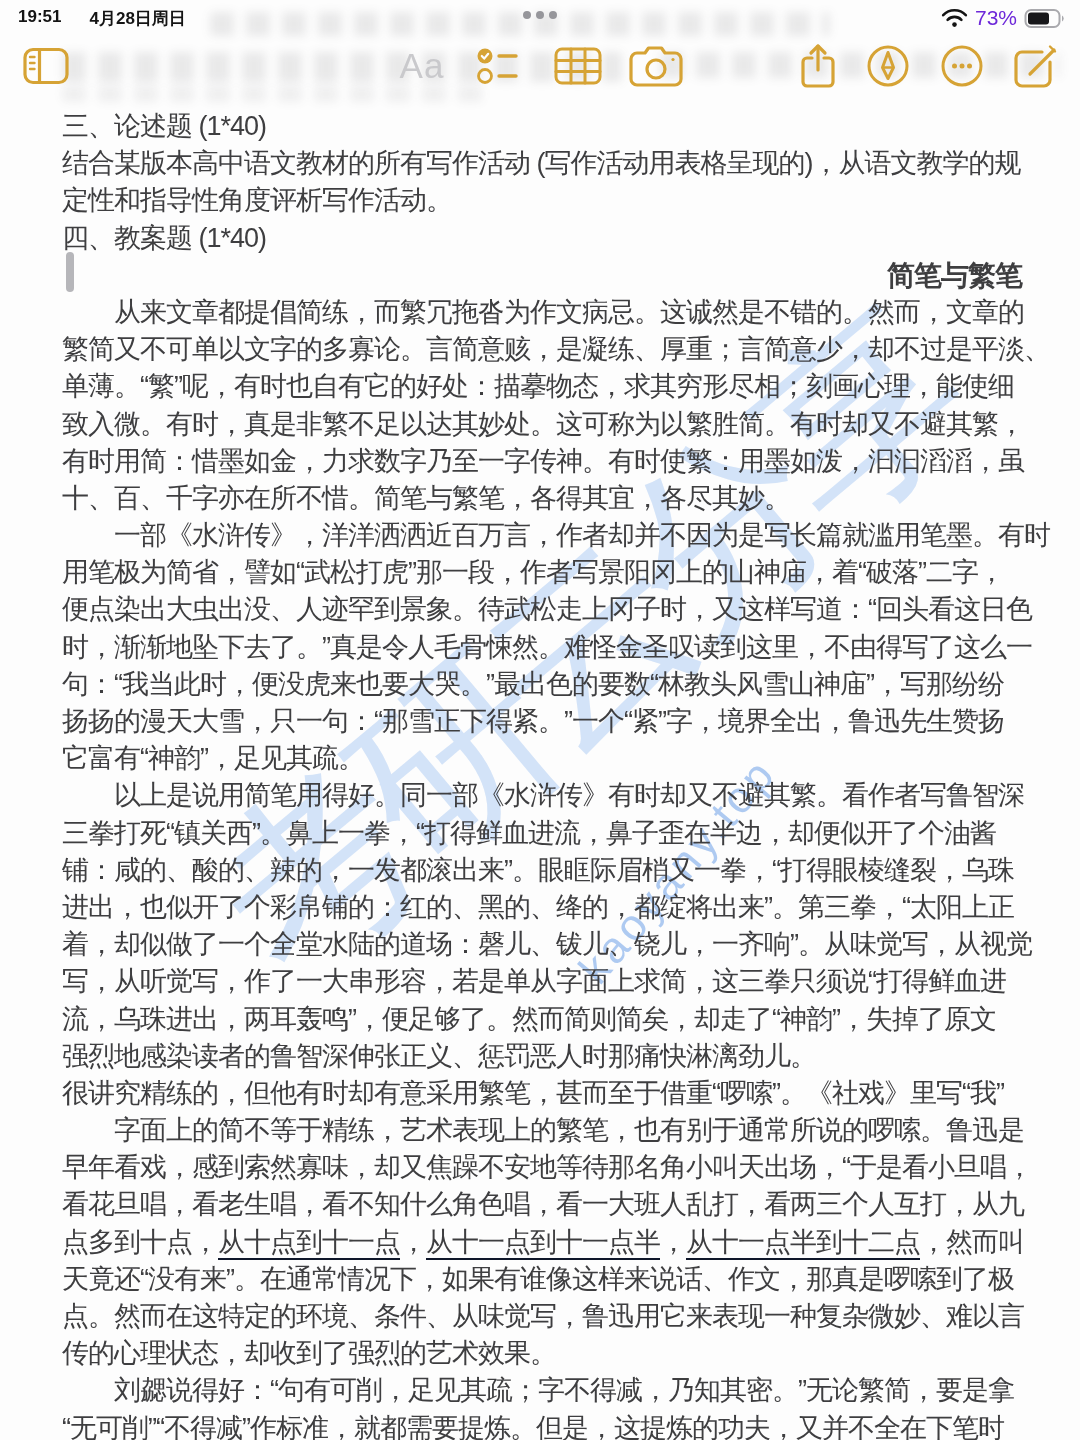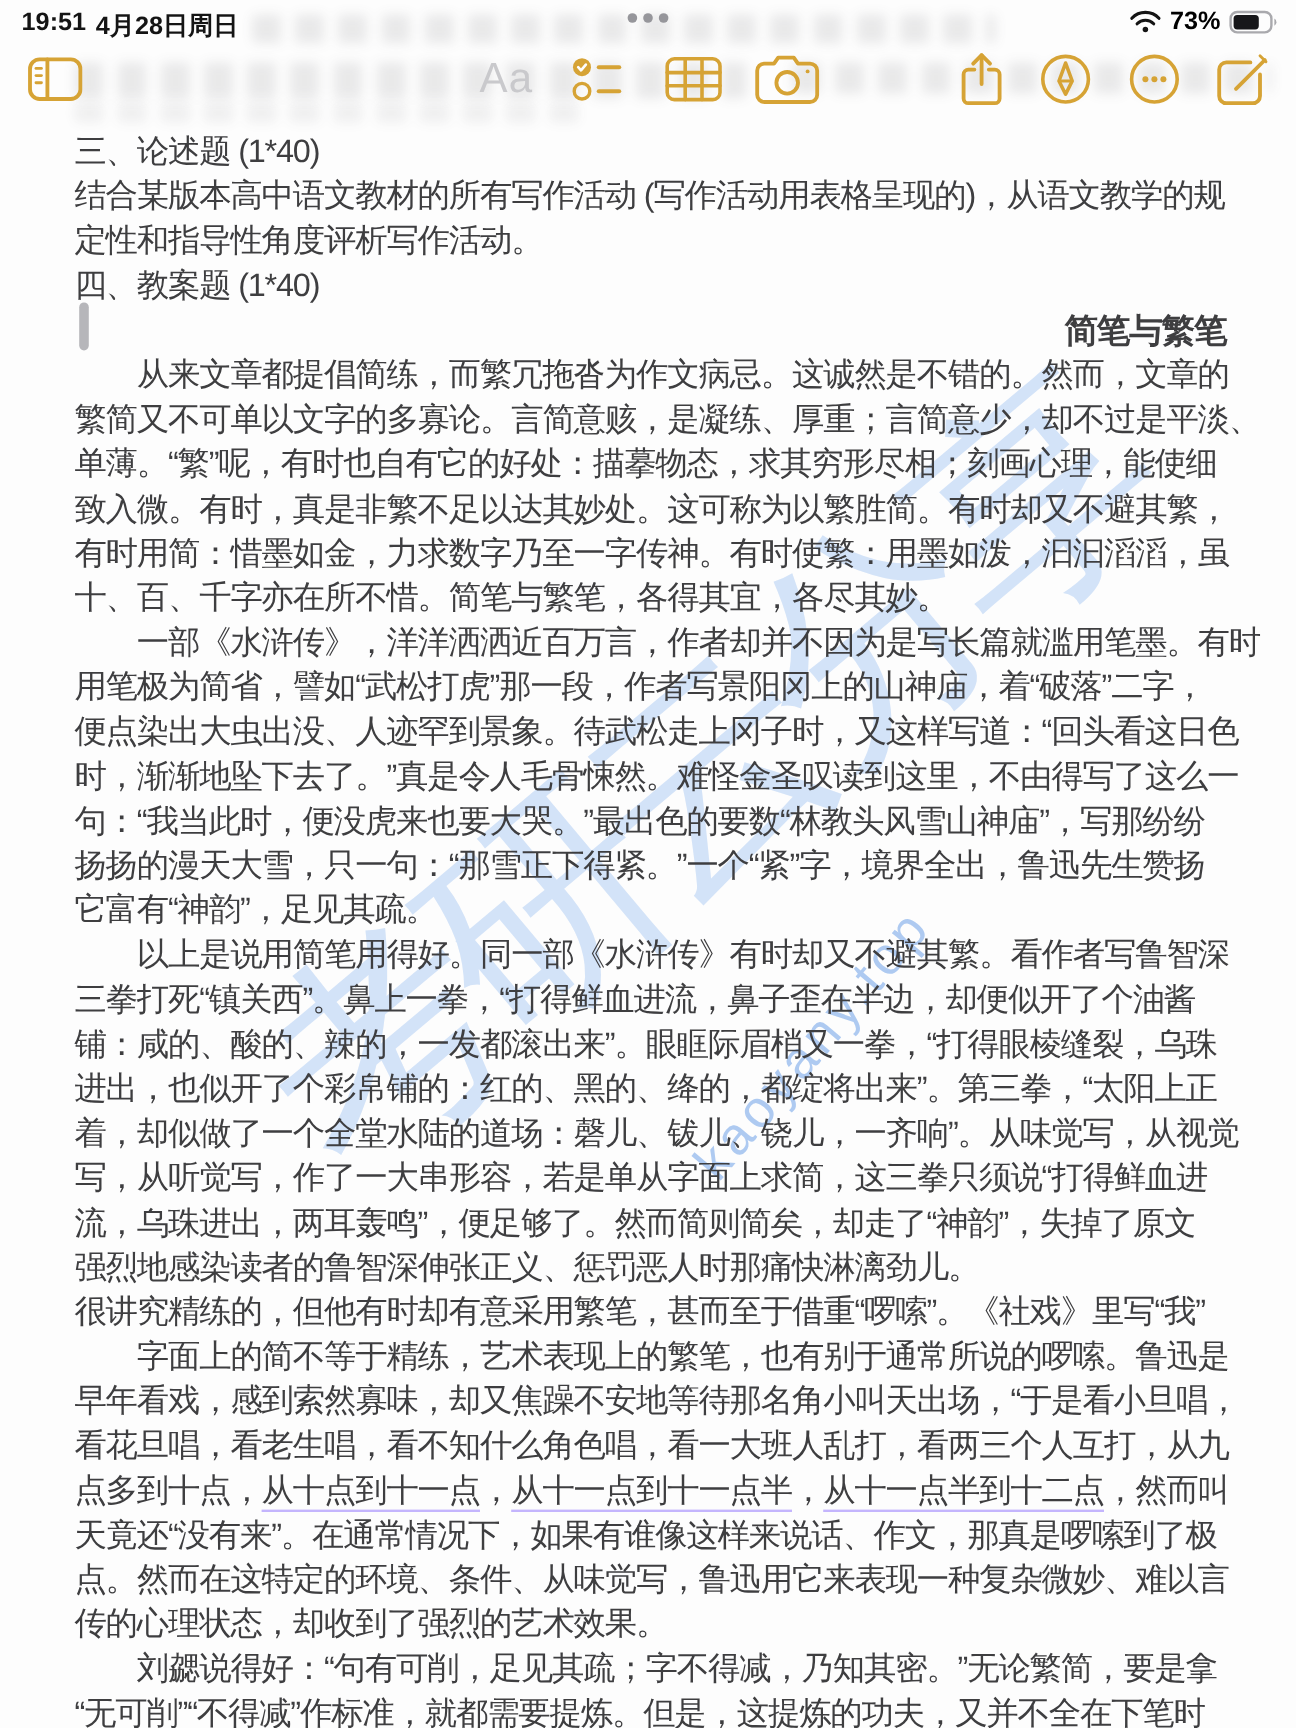--- a/index.html
+++ b/index.html
@@ -3,41 +3,41 @@
 <meta charset="utf-8">
 <style>
   html,body{margin:0;padding:0;}
   body{
     width:1080px;height:1440px;position:relative;overflow:hidden;
     background:#fdfdfd;color:#3e3e40;
     font-family:"Liberation Sans","DejaVu Sans",sans-serif;
   }
   
   .status-bar{position:absolute;top:0;left:0;right:0;height:34px;}
-  .sb-left{position:absolute;left:18px;top:7px;display:flex;gap:8px;
-    font-size:21px;font-weight:600;color:#141414;white-space:nowrap;text-align:right;}
+  .sb-left{position:absolute;left:18px;top:7px;display:flex;gap:28px;
+    font-size:17px;font-weight:600;color:#141414;white-space:nowrap;text-align:right;}
   .sb-center{position:absolute;left:50%;top:11px;transform:translateX(-50%);
     display:flex;gap:5px;}
   .sb-dot{width:8px;height:8px;border-radius:50%;background:#96969b;}
   .sb-right{position:absolute;right:14px;top:6px;display:flex;align-items:center;gap:7px;
-    font-size:21px;font-weight:700;color:#000000;}
+    font-size:21px;font-weight:400;color:#6d28d9;}
   
   .toolbar{position:absolute;top:36px;left:0;right:0;height:58px;}
   .tb-btn{position:absolute;top:6px;width:52px;height:48px;display:flex;
     align-items:center;justify-content:center;cursor:pointer;}
   .aa-label{font-size:35px;color:#c9c9cc;font-weight:500;letter-spacing:1px;}
   
   .bleed{position:absolute;border-radius:4px;filter:blur(5px);opacity:.5;
     background:repeating-linear-gradient(90deg,rgba(75,75,80,.22) 0 24px,rgba(0,0,0,0) 24px 36px);}
   
   .content{position:absolute;top:108px;left:62px;width:960px;
     font-size:27px;line-height:37.2px;letter-spacing:-1px;color:#3e3e40;}
   .line{white-space:nowrap;height:37.2px;}
   .title .line{text-align:right;font-weight:700;font-size:28px;}
-  .u{border-bottom:2px solid #c4b5fd;padding-bottom:1px;}
+  .u{border-bottom:2px solid #0f172a;padding-bottom:1px;}
   .caret{position:absolute;left:66px;top:252px;width:8px;height:40px;
     border-radius:4px;background:#b6b6ba;}
   
   .watermark{position:absolute;left:150px;top:540px;width:820px;
     transform:rotate(-40deg);transform-origin:center;
     font-size:195px;letter-spacing:-18px;color:rgba(152,191,240,.42);
     pointer-events:none;white-space:nowrap;}
   .watermark-url{position:absolute;left:588px;top:952px;
     transform:rotate(-50deg);transform-origin:left center;
     font-size:44px;letter-spacing:4px;color:rgba(110,160,232,.55);

